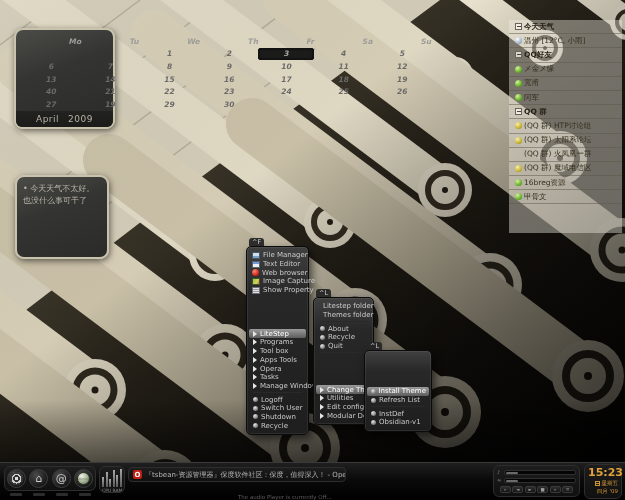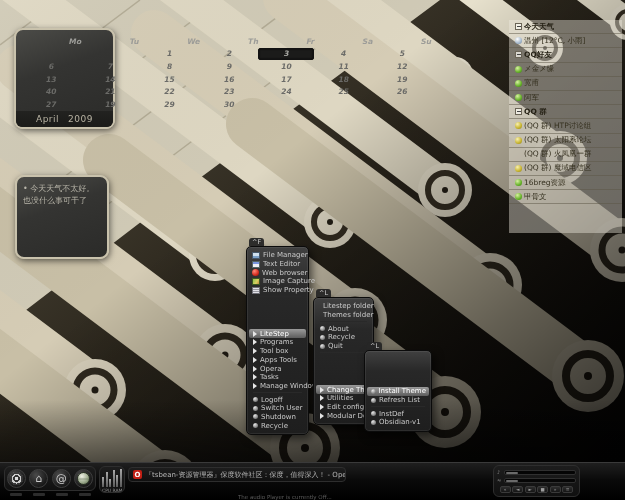--- a/index.html
+++ b/index.html
@@ -553,13 +553,23 @@
     <div class="transport">
       <span class="tbtn">«</span>
       <span class="tbtn">◄</span>
       <span class="tbtn">►</span>
       <span class="tbtn">■</span>
       <span class="tbtn">»</span>
       <span class="tbtn">≡</span>
     </div>
   </div>
 
+  <div class="tb-group" id="clock">
+    <div class="clock-time">15:23</div>
+    <div class="clock-sub">
+      <span class="mini-cal"></span>
+      <span>星期五</span>
+    </div>
+    <div class="clock-sub">
+      <span>四月 '09</span>
+    </div>
+  </div>
 </div>
 
 </body></html>

